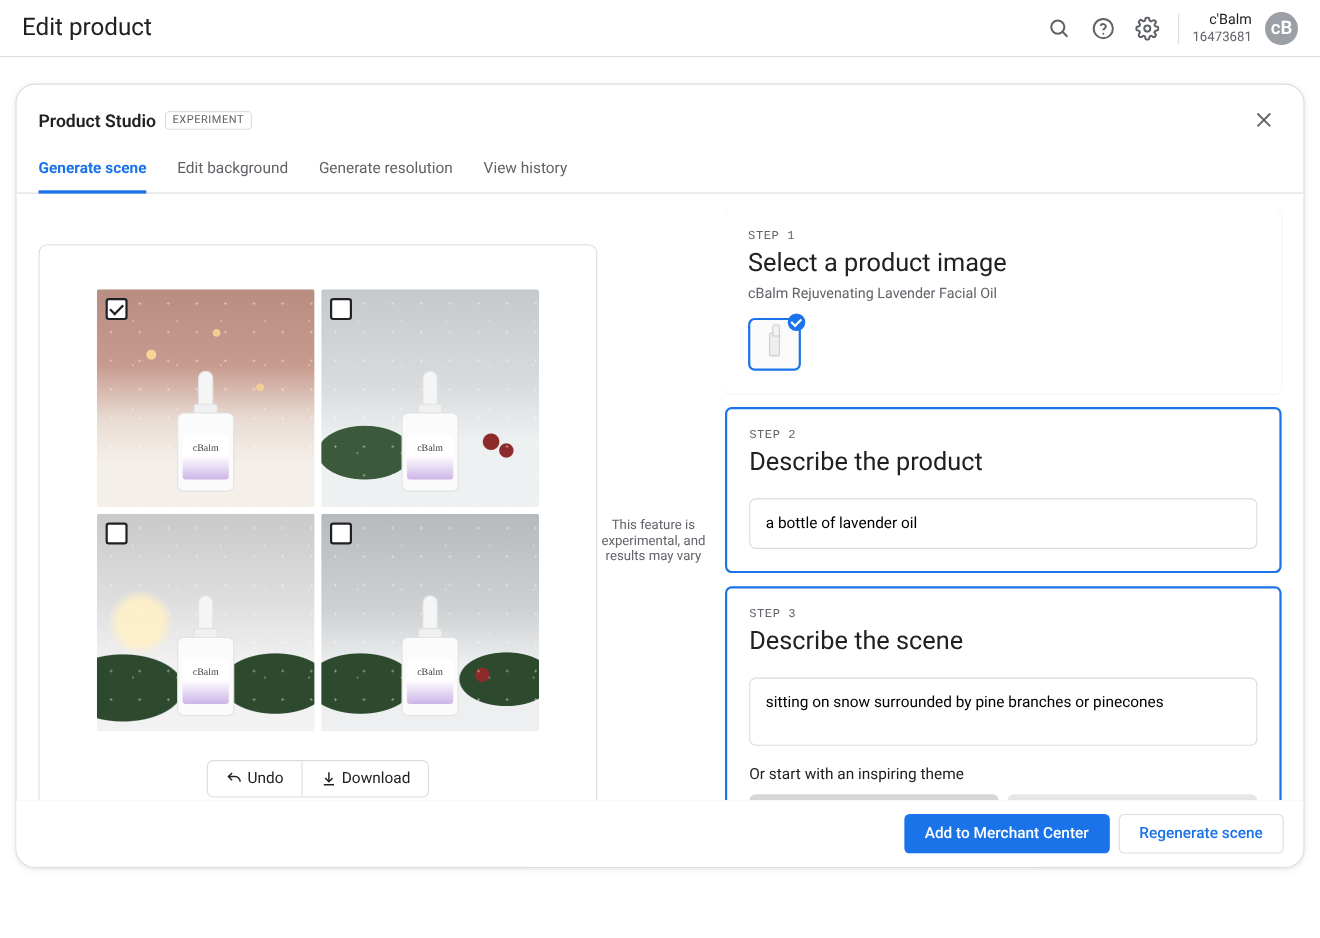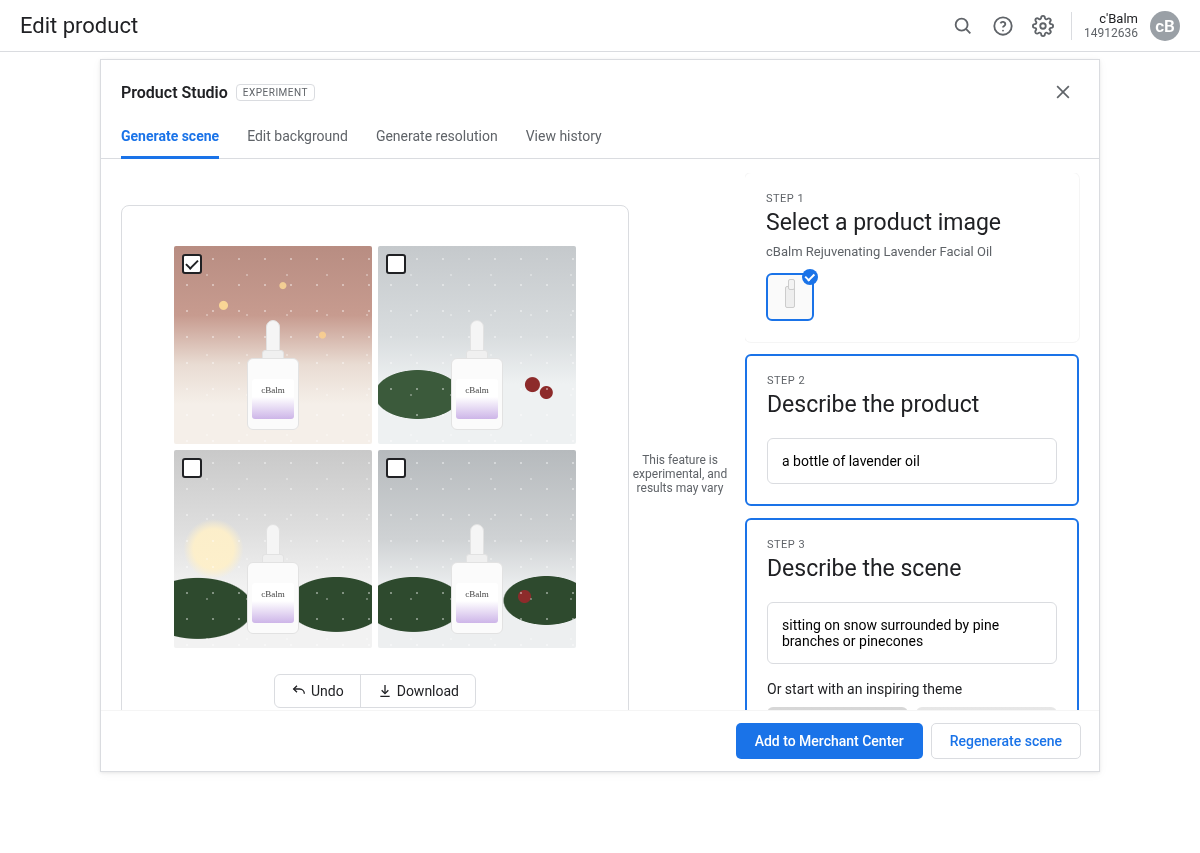--- a/index.html
+++ b/index.html
@@ -41,24 +41,24 @@
   .account .name { color: var(--text); font-size:13px;}
   .account .id { color: var(--grey); font-size:12px;}
   .avatar {
     width: 30px; height:30px; border-radius:50%;
     background:#9aa0a6; color:#fff;
     display:flex; align-items:center; justify-content:center;
     font-size:17px; font-weight:600; margin-left:12px;
   }
   
   .panel {
-    width: 1000px;
-    margin: 7px auto 40px;
+    width: 1172px;
+    margin: 24px auto 40px;
     border: 1px solid var(--border);
-    border-radius: 0;
+    border-radius: 18px;
     box-shadow: 0 1px 3px rgba(0,0,0,.08), 0 2px 10px rgba(0,0,0,.04);
     position: relative;
     overflow: hidden;
   }
   .panel-head {
     display:flex; align-items:center;
     padding: 16px 20px 0;
   }
   .panel-title { font-size:16px; font-weight:600; }
   .exp-badge {
@@ -143,21 +143,21 @@
   .btnrow .obtn{display:flex;align-items:center;gap:4px;padding:8px 16px;color:var(--text);cursor:pointer;font-size:14px;}
   .btnrow .obtn + .obtn{border-left:1px solid var(--border);}
   .disclaimer{font-size:12px;color:var(--grey);text-align:center;margin-top:18px;}
   
   .right{flex:1;overflow-y:auto;padding-right:14px;}
   .right::-webkit-scrollbar{width:8px;}
   .right::-webkit-scrollbar-thumb{background:#c5c8cc;border-radius:4px;}
   .card{background:#fff;border-radius:6px;padding:18px 20px 20px;margin-bottom:12px;border:1px solid transparent;}
   .card.active{border:2px solid var(--blue);}
   .card.plain{box-shadow:0 0 0 1px rgba(0,0,0,.04);}
-  .step-label{font-size:11px;letter-spacing:.5px;color:var(--grey);margin-bottom:4px;}
+  .step-label{font-size:11px;letter-spacing:.5px;color:var(--grey);margin-bottom:4px;font-family:Liberation Mono, monospace;}
   .step-title{font-size:23px;font-weight:400;margin-bottom:8px;}
   .step-sub{font-size:13px;color:var(--grey);margin-bottom:14px;}
   .thumb{width:48px;height:48px;border:2px solid var(--blue);border-radius:6px;background:#fafafa;position:relative;display:flex;align-items:center;justify-content:center;}
   .thumb .mini{width:10px;height:22px;background:#eee;border:1px solid #ccc;border-radius:2px;position:relative;}
   .thumb .mini::before{content:"";position:absolute;top:-8px;left:2px;width:5px;height:9px;background:#f3f3f3;border:1px solid #ccc;border-radius:2px;}
   .thumb .badge{position:absolute;top:-6px;right:-6px;width:16px;height:16px;background:var(--blue);border-radius:50%;display:flex;align-items:center;justify-content:center;}
   .thumb .badge::after{content:"";width:7px;height:4px;border-left:2px solid #fff;border-bottom:2px solid #fff;transform:rotate(-45deg) translate(0,-1px);}
   .field{width:100%;border:1px solid var(--border);border-radius:6px;padding:14px 14px;font:inherit;resize:none;margin-top:12px;}
   .hint{font-size:14px;color:var(--text);margin:14px 0 10px;}
   .themes{display:flex;gap:8px;}
@@ -195,21 +195,21 @@
   </div>
   <div class="iconbtn">
     <svg width="22" height="22" viewBox="0 0 24 24" fill="none" stroke="currentColor" stroke-width="2">
         <circle cx="12" cy="12" r="3"></circle>
         <path d="M19.4 15a1.7 1.7 0 0 0 .34 1.87l.06.06a2 2 0 1 1-2.83 2.83l-.06-.06a1.7 1.7 0 0 0-1.87-.34 1.7 1.7 0 0 0-1 1.56V21a2 2 0 0 1-4 0v-.09a1.7 1.7 0 0 0-1.12-1.56 1.7 1.7 0 0 0-1.87.34l-.06.06A2 2 0 1 1 4.1 16.92l.06-.06a1.7 1.7 0 0 0 .34-1.87 1.7 1.7 0 0 0-1.56-1H3a2 2 0 0 1 0-4h.09a1.7 1.7 0 0 0 1.56-1.12 1.7 1.7 0 0 0-.34-1.87l-.06-.06A2 2 0 1 1 7.08 4.1l.06.06a1.7 1.7 0 0 0 1.87.34H9a1.7 1.7 0 0 0 1-1.56V3a2 2 0 0 1 4 0v.09a1.7 1.7 0 0 0 1 1.56 1.7 1.7 0 0 0 1.87-.34l.06-.06a2 2 0 1 1 2.83 2.83l-.06.06a1.7 1.7 0 0 0-.34 1.87V9a1.7 1.7 0 0 0 1.56 1H21a2 2 0 0 1 0 4h-.09a1.7 1.7 0 0 0-1.56 1z"></path>
       </svg>
   </div>
   <div class="sep"></div>
   <div class="account">
     <div class="name">c'Balm</div>
-    <div class="id">14912636</div>
+    <div class="id">16473681</div>
   </div>
   <div class="avatar">cB</div>
 </div>
 
 <div class="panel">
 
   <div class="panel-head">
     <span class="panel-title">Product Studio</span>
     <span class="exp-badge">EXPERIMENT</span>
     <div class="close-x">

